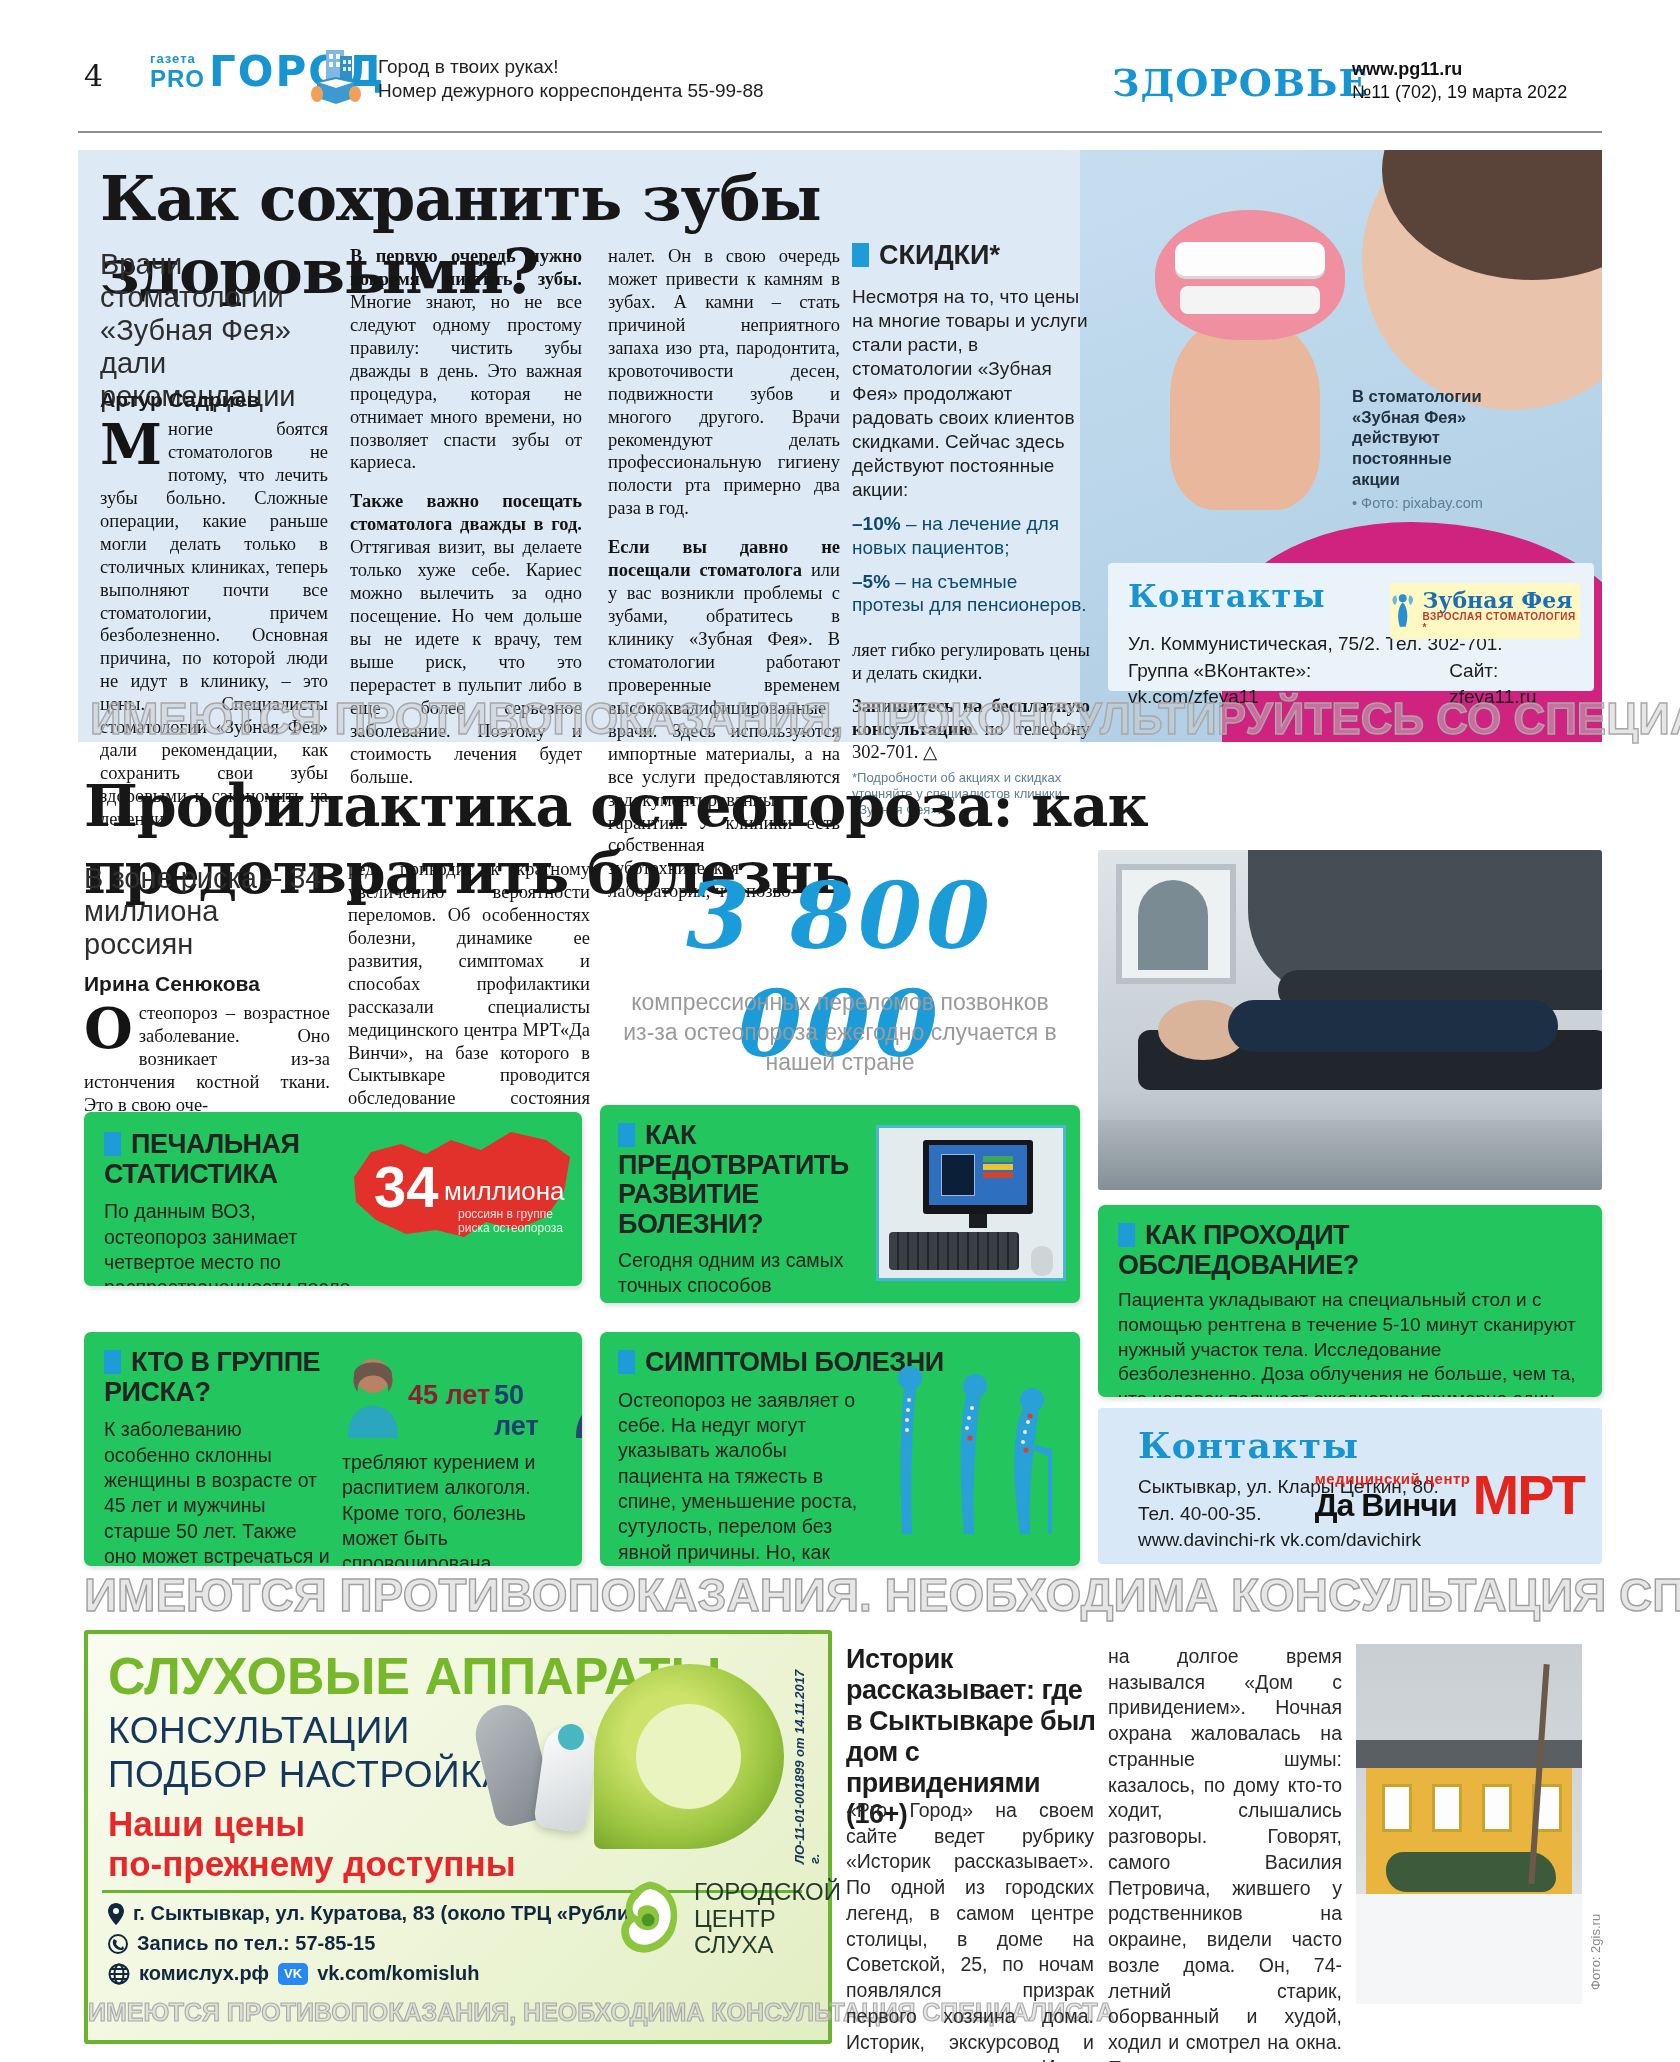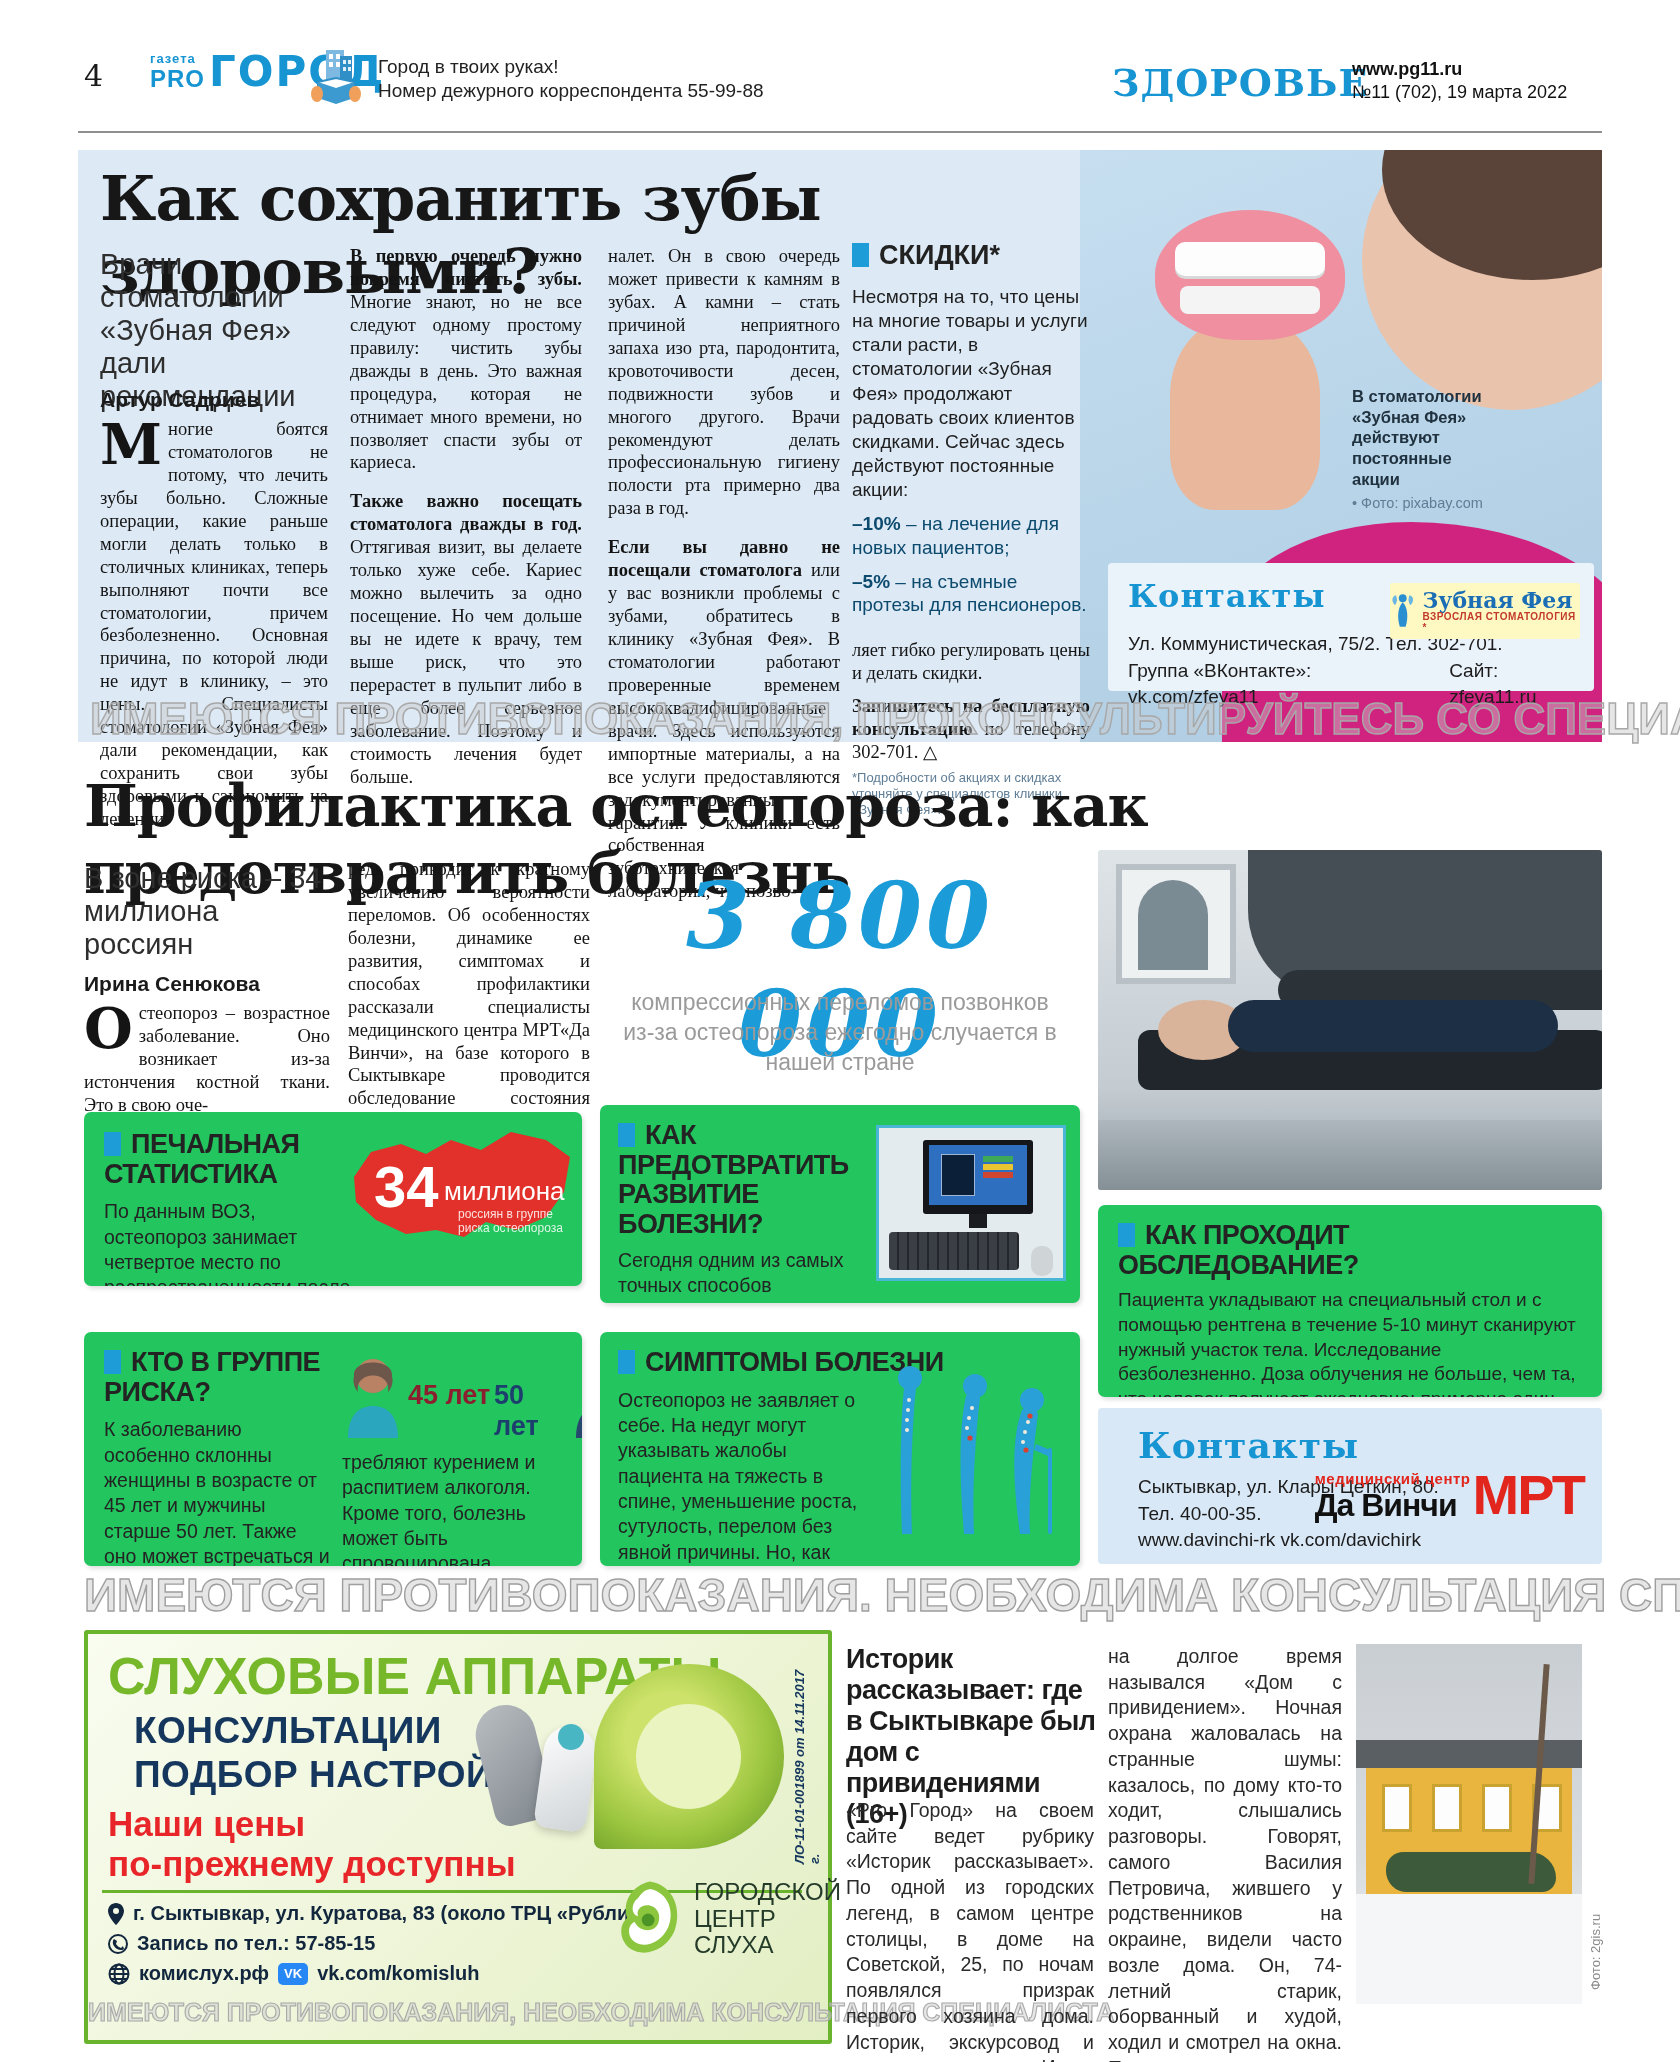--- a/index.html
+++ b/index.html
@@ -54,21 +54,21 @@
   .age-label-w { color:#8c1f2f; font-size:27px; font-weight:bold; }
   .age-label-m { color:#1d3f6e; font-size:27px; font-weight:bold; }
   .contacts2-box { background:#d9e8f6; border-radius:4px; }
   .dv-small { color:#e3261d; font-weight:bold; font-size:15px; letter-spacing:0.5px; }
   .dv-name { color:#111; font-weight:bold; font-size:32px; letter-spacing:-1px; }
   .dv-mrt { color:#e3261d; font-weight:bold; font-size:56px; line-height:0.9; letter-spacing:-2px; }
 
   
   .ad-box { border:4px solid #6ab42d; background:linear-gradient(135deg,#f9fcf0 0%,#eef5d8 55%,#e2eec3 100%); border-radius:3px; }
   .ad-title { color:#76b82a; font-weight:bold; font-size:52px; letter-spacing:0px; }
-  .ad-navy { color:#15375e; font-weight:bold; font-size:37px; letter-spacing:0.5px;margin-left:26px; }
+  .ad-navy { color:#15375e; font-weight:normal; font-size:37px; letter-spacing:0.5px; }
   .ad-red { color:#e8262a; font-weight:bold; font-size:35px; }
   .ad-rule { height:3px; background:#6ab42d; }
   .ad-row { font-size:20px; font-weight:bold; color:#12273d; display:flex; align-items:center; gap:9px; }
   .ad-outline { font-weight:bold; text-transform:uppercase; color:rgba(205,205,205,0.5);
                 -webkit-text-stroke:1.1px #a9a9a9; white-space:nowrap; }
   .vk-badge { display:inline-flex; align-items:center; justify-content:center; width:30px; height:22px;
               background:#2787f5; color:#fff; border-radius:5px; font-size:13px; font-weight:bold; }
   .gcs-text { color:#243b2a; font-size:24px; line-height:1.1; letter-spacing:0px; }
   .vertical-text { writing-mode:vertical-rl; transform:rotate(180deg); }
   .license { font-size:13px; font-weight:bold; font-style:italic; color:#15375e; }

